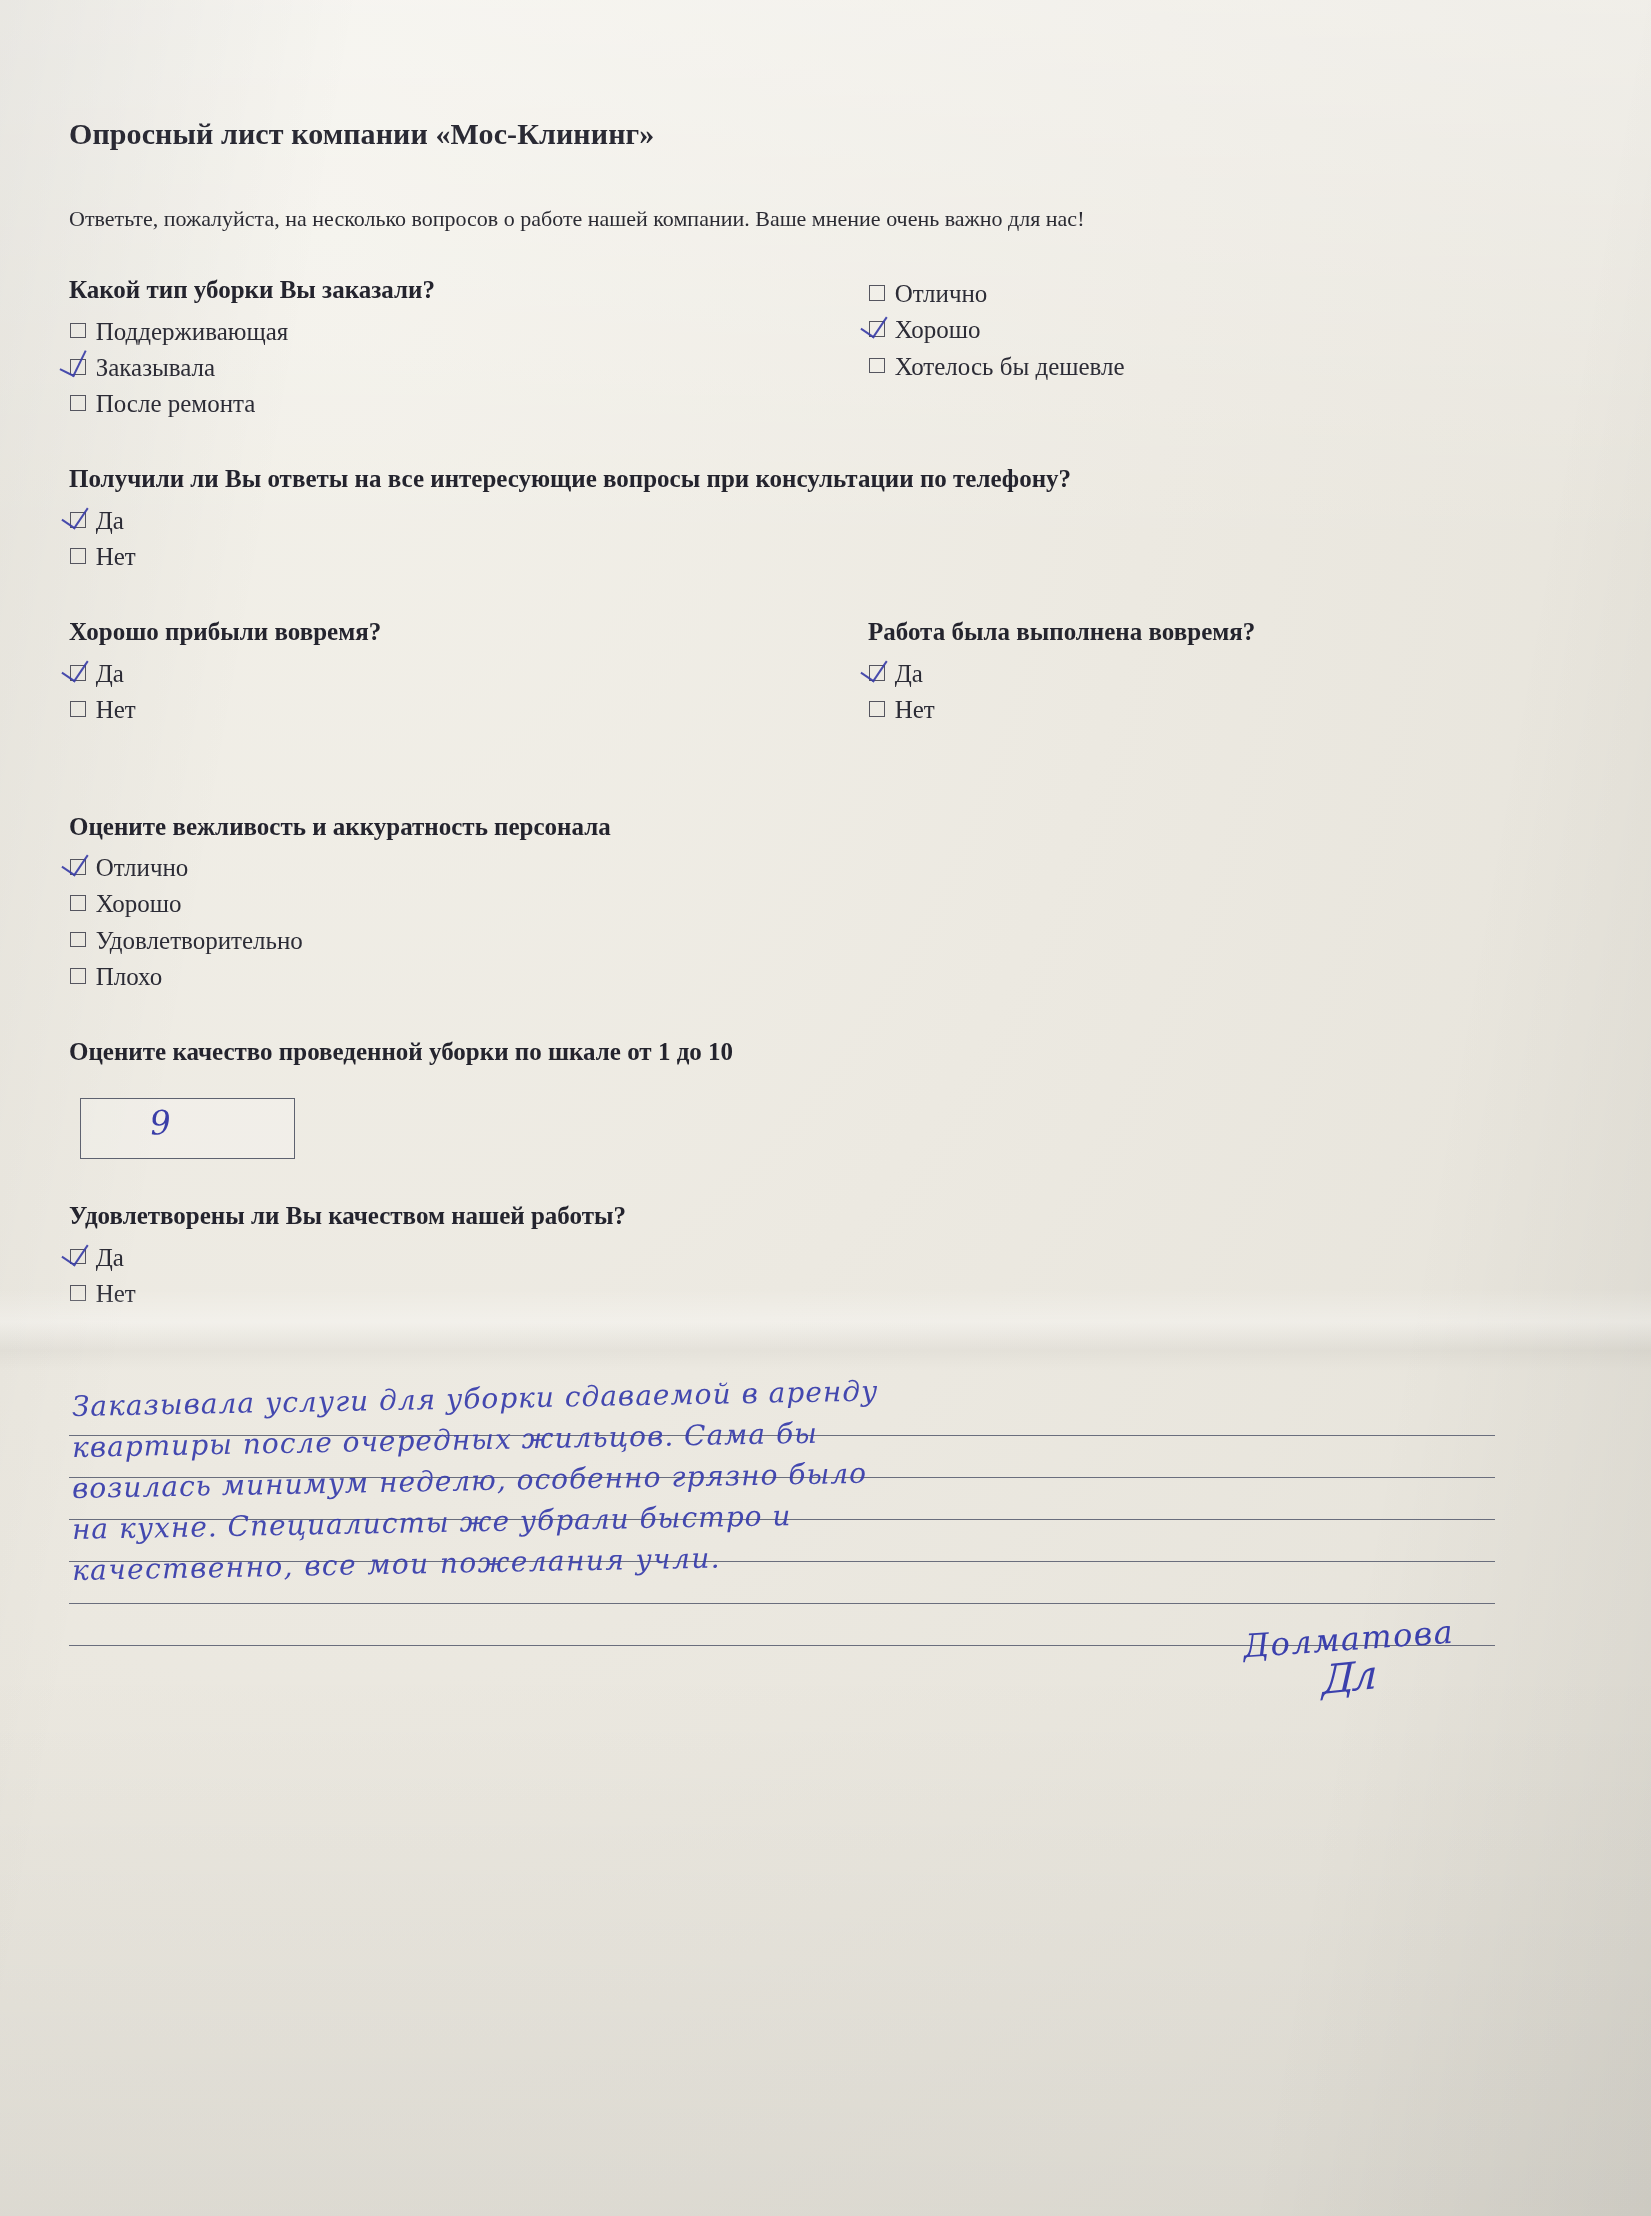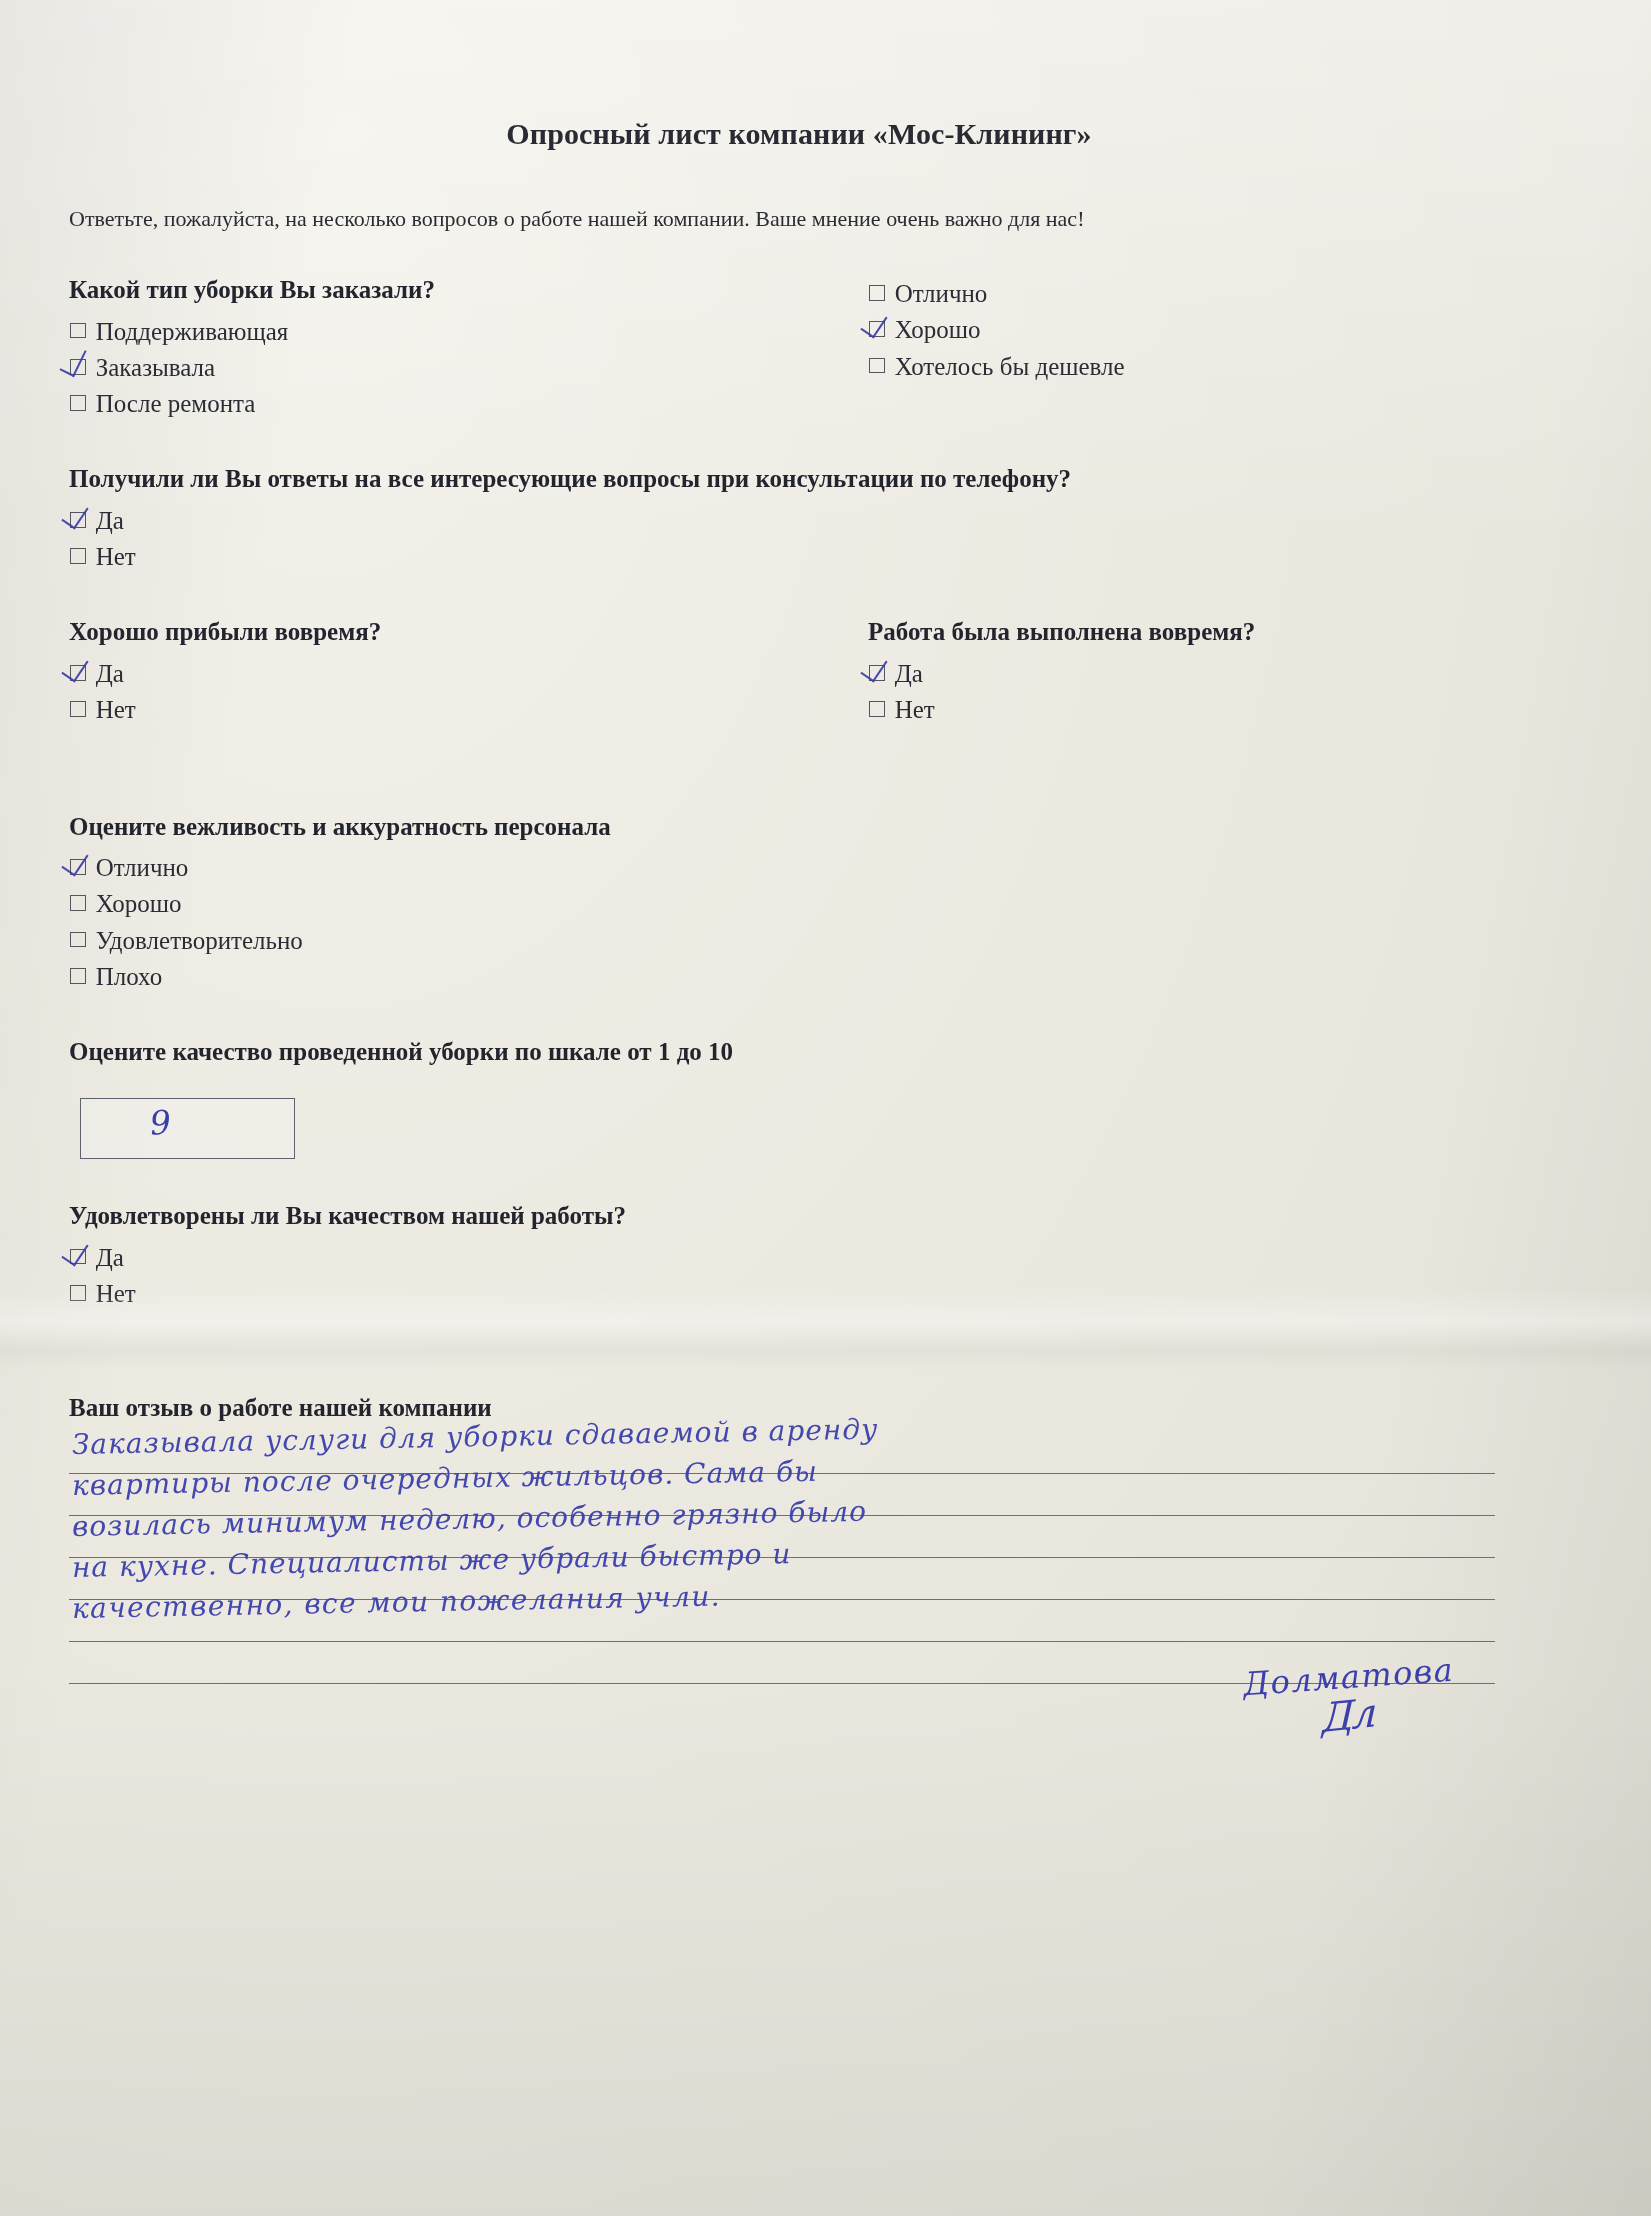--- a/index.html
+++ b/index.html
@@ -42,21 +42,21 @@
   }
 
   .content {
     position: relative;
     padding: 0 123px 0 69px;
   }
 
   h1.doc-title {
     font-size: 30px;
     font-weight: bold;
-    text-align: center;
+    text-align: left;
     margin: 0;
     padding: 117px 0 0 0;
     letter-spacing: 0.1px;
     color: #2a2a34;
   }
 
   .intro {
     font-size: 22px;
     line-height: 1.32;
     margin: 53px 0 0 0;
@@ -314,21 +314,20 @@
         <span class="box"></span>
         <span>Да</span>
       </div>
       <div class="opt">
         <span class="box"></span>
         <span>Нет</span>
       </div>
     </div>
 
     <div class="review-block">
-      <div class="q-title">Ваш отзыв о работе нашей компании</div>
       <div class="review-lines">
         <div class="hline"></div>
         <div class="hline"></div>
         <div class="hline"></div>
         <div class="hline"></div>
         <div class="hline"></div>
         <div class="hline"></div>
 
         <div class="hw l1">Заказывала  услуги  для  уборки  сдаваемой  в аренду</div>
         <div class="hw l2">квартиры  после  очередных  жильцов. Сама бы</div>

